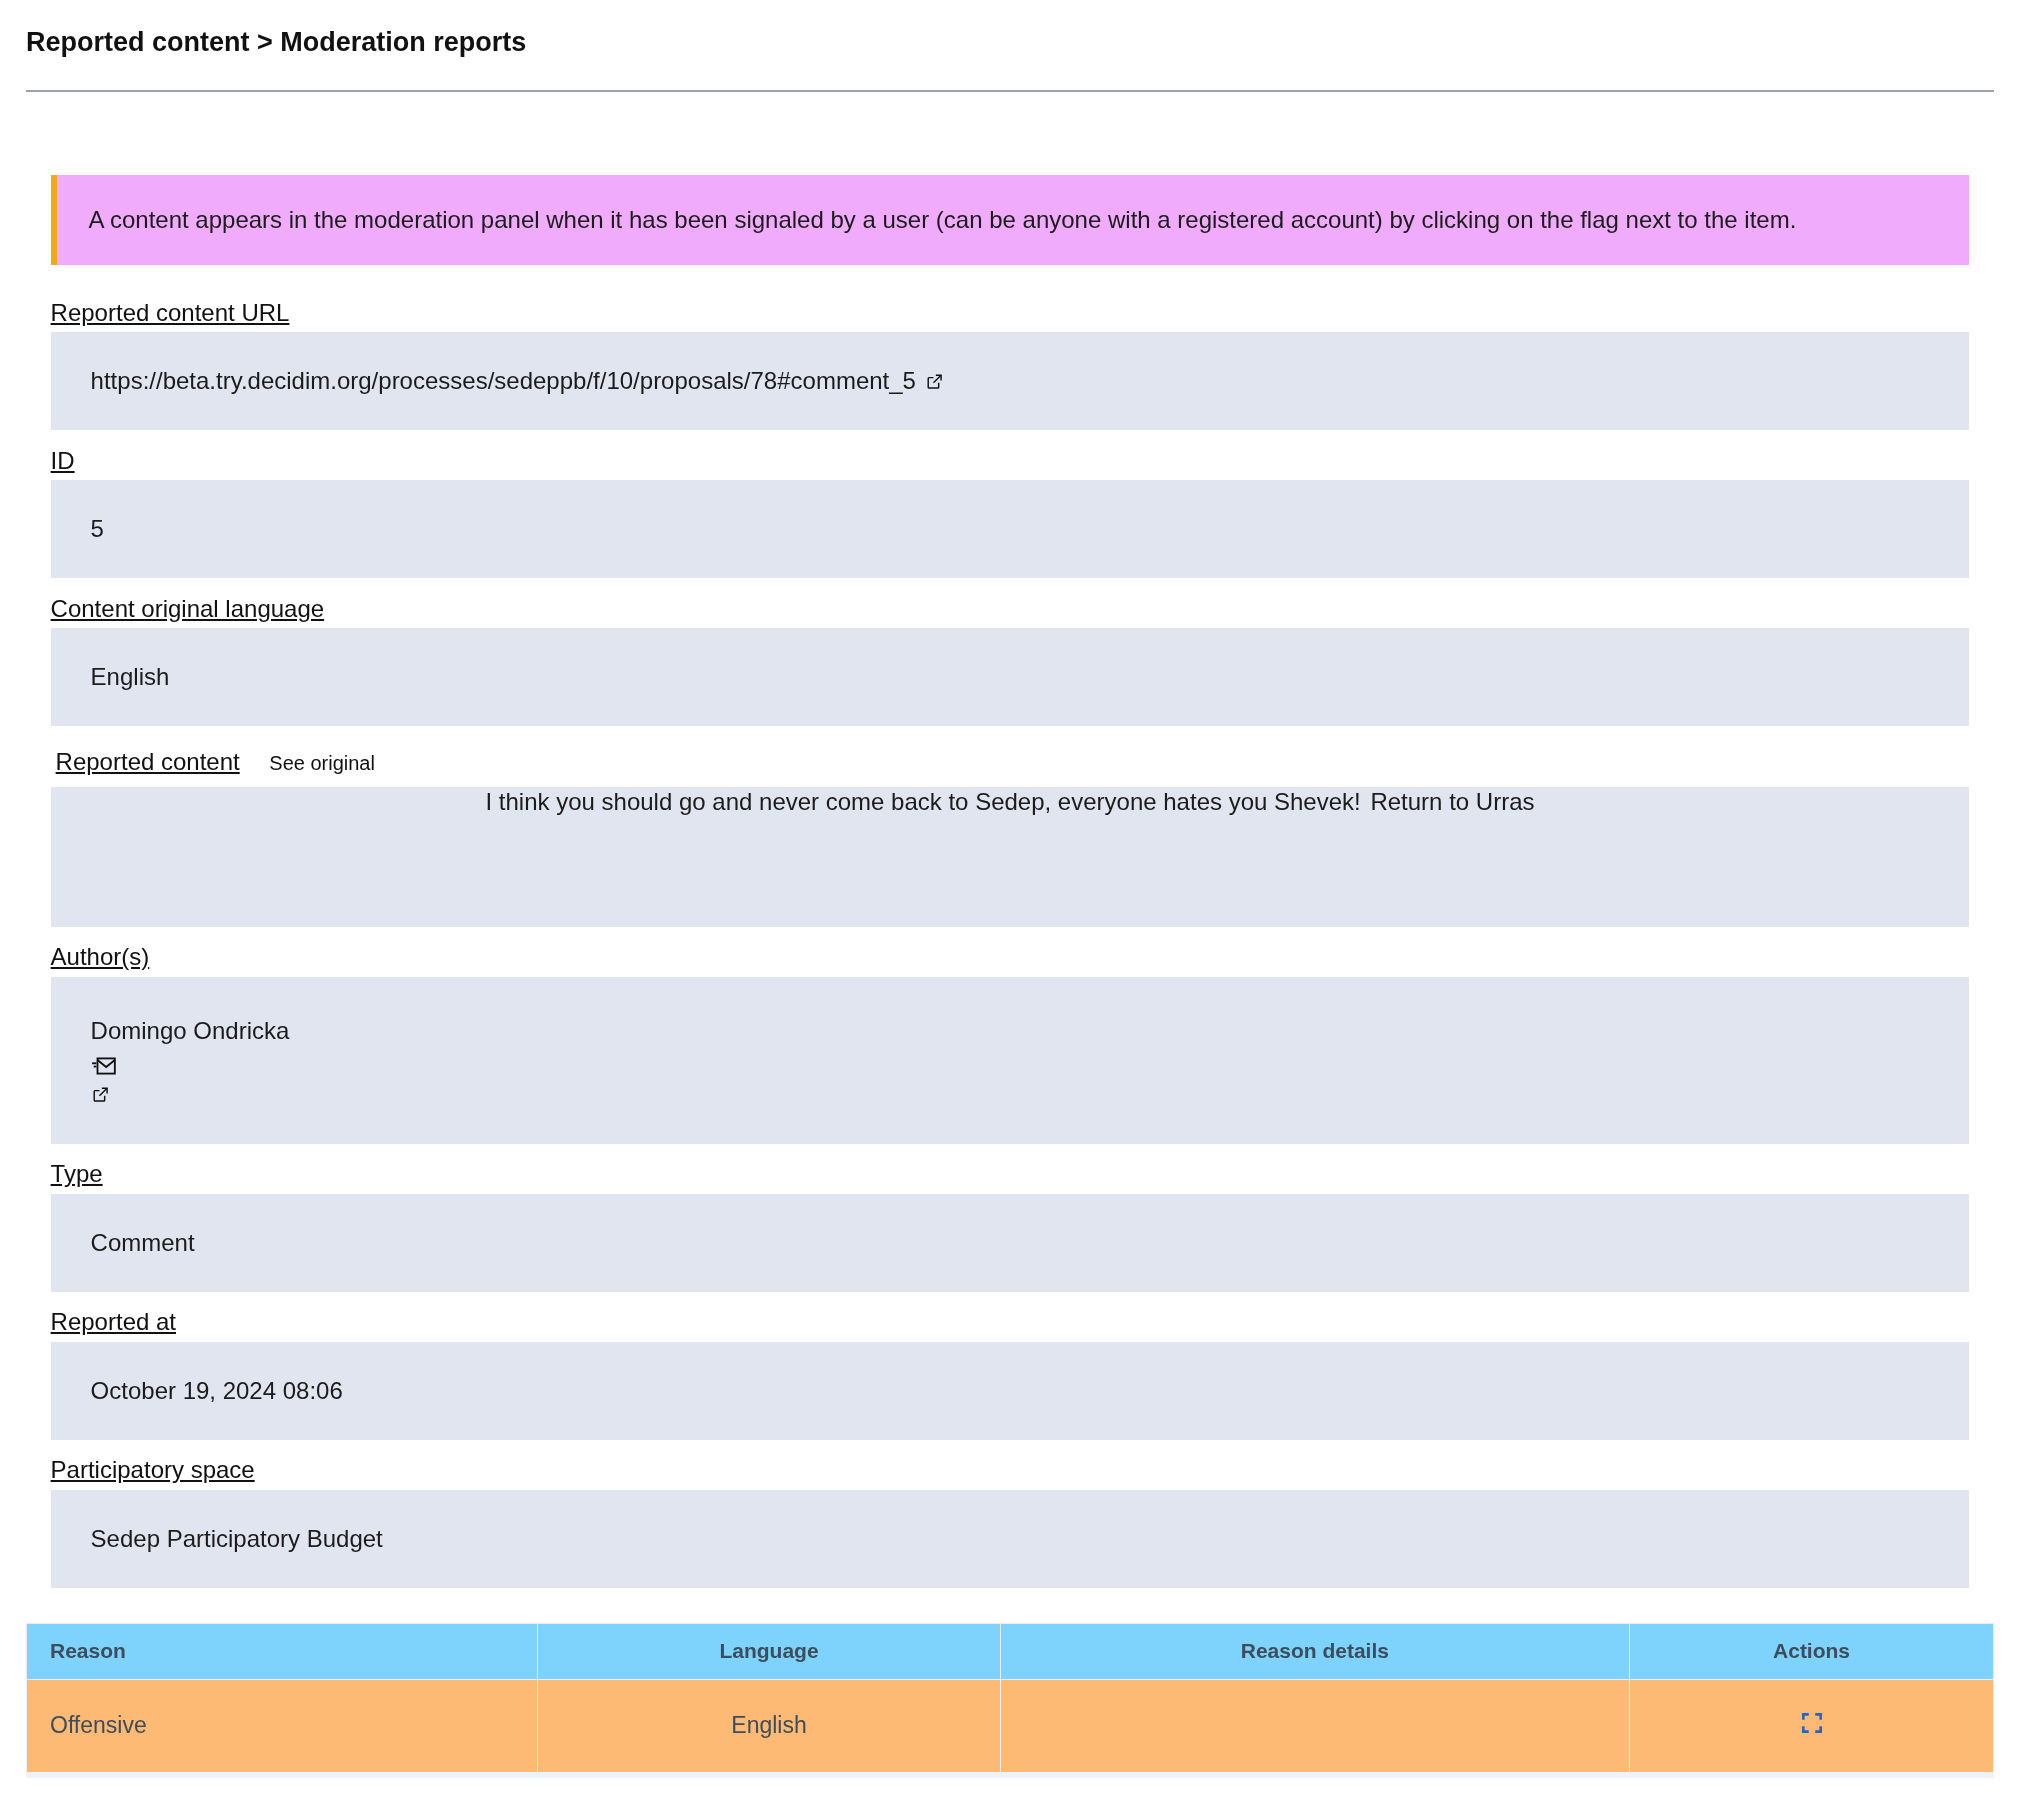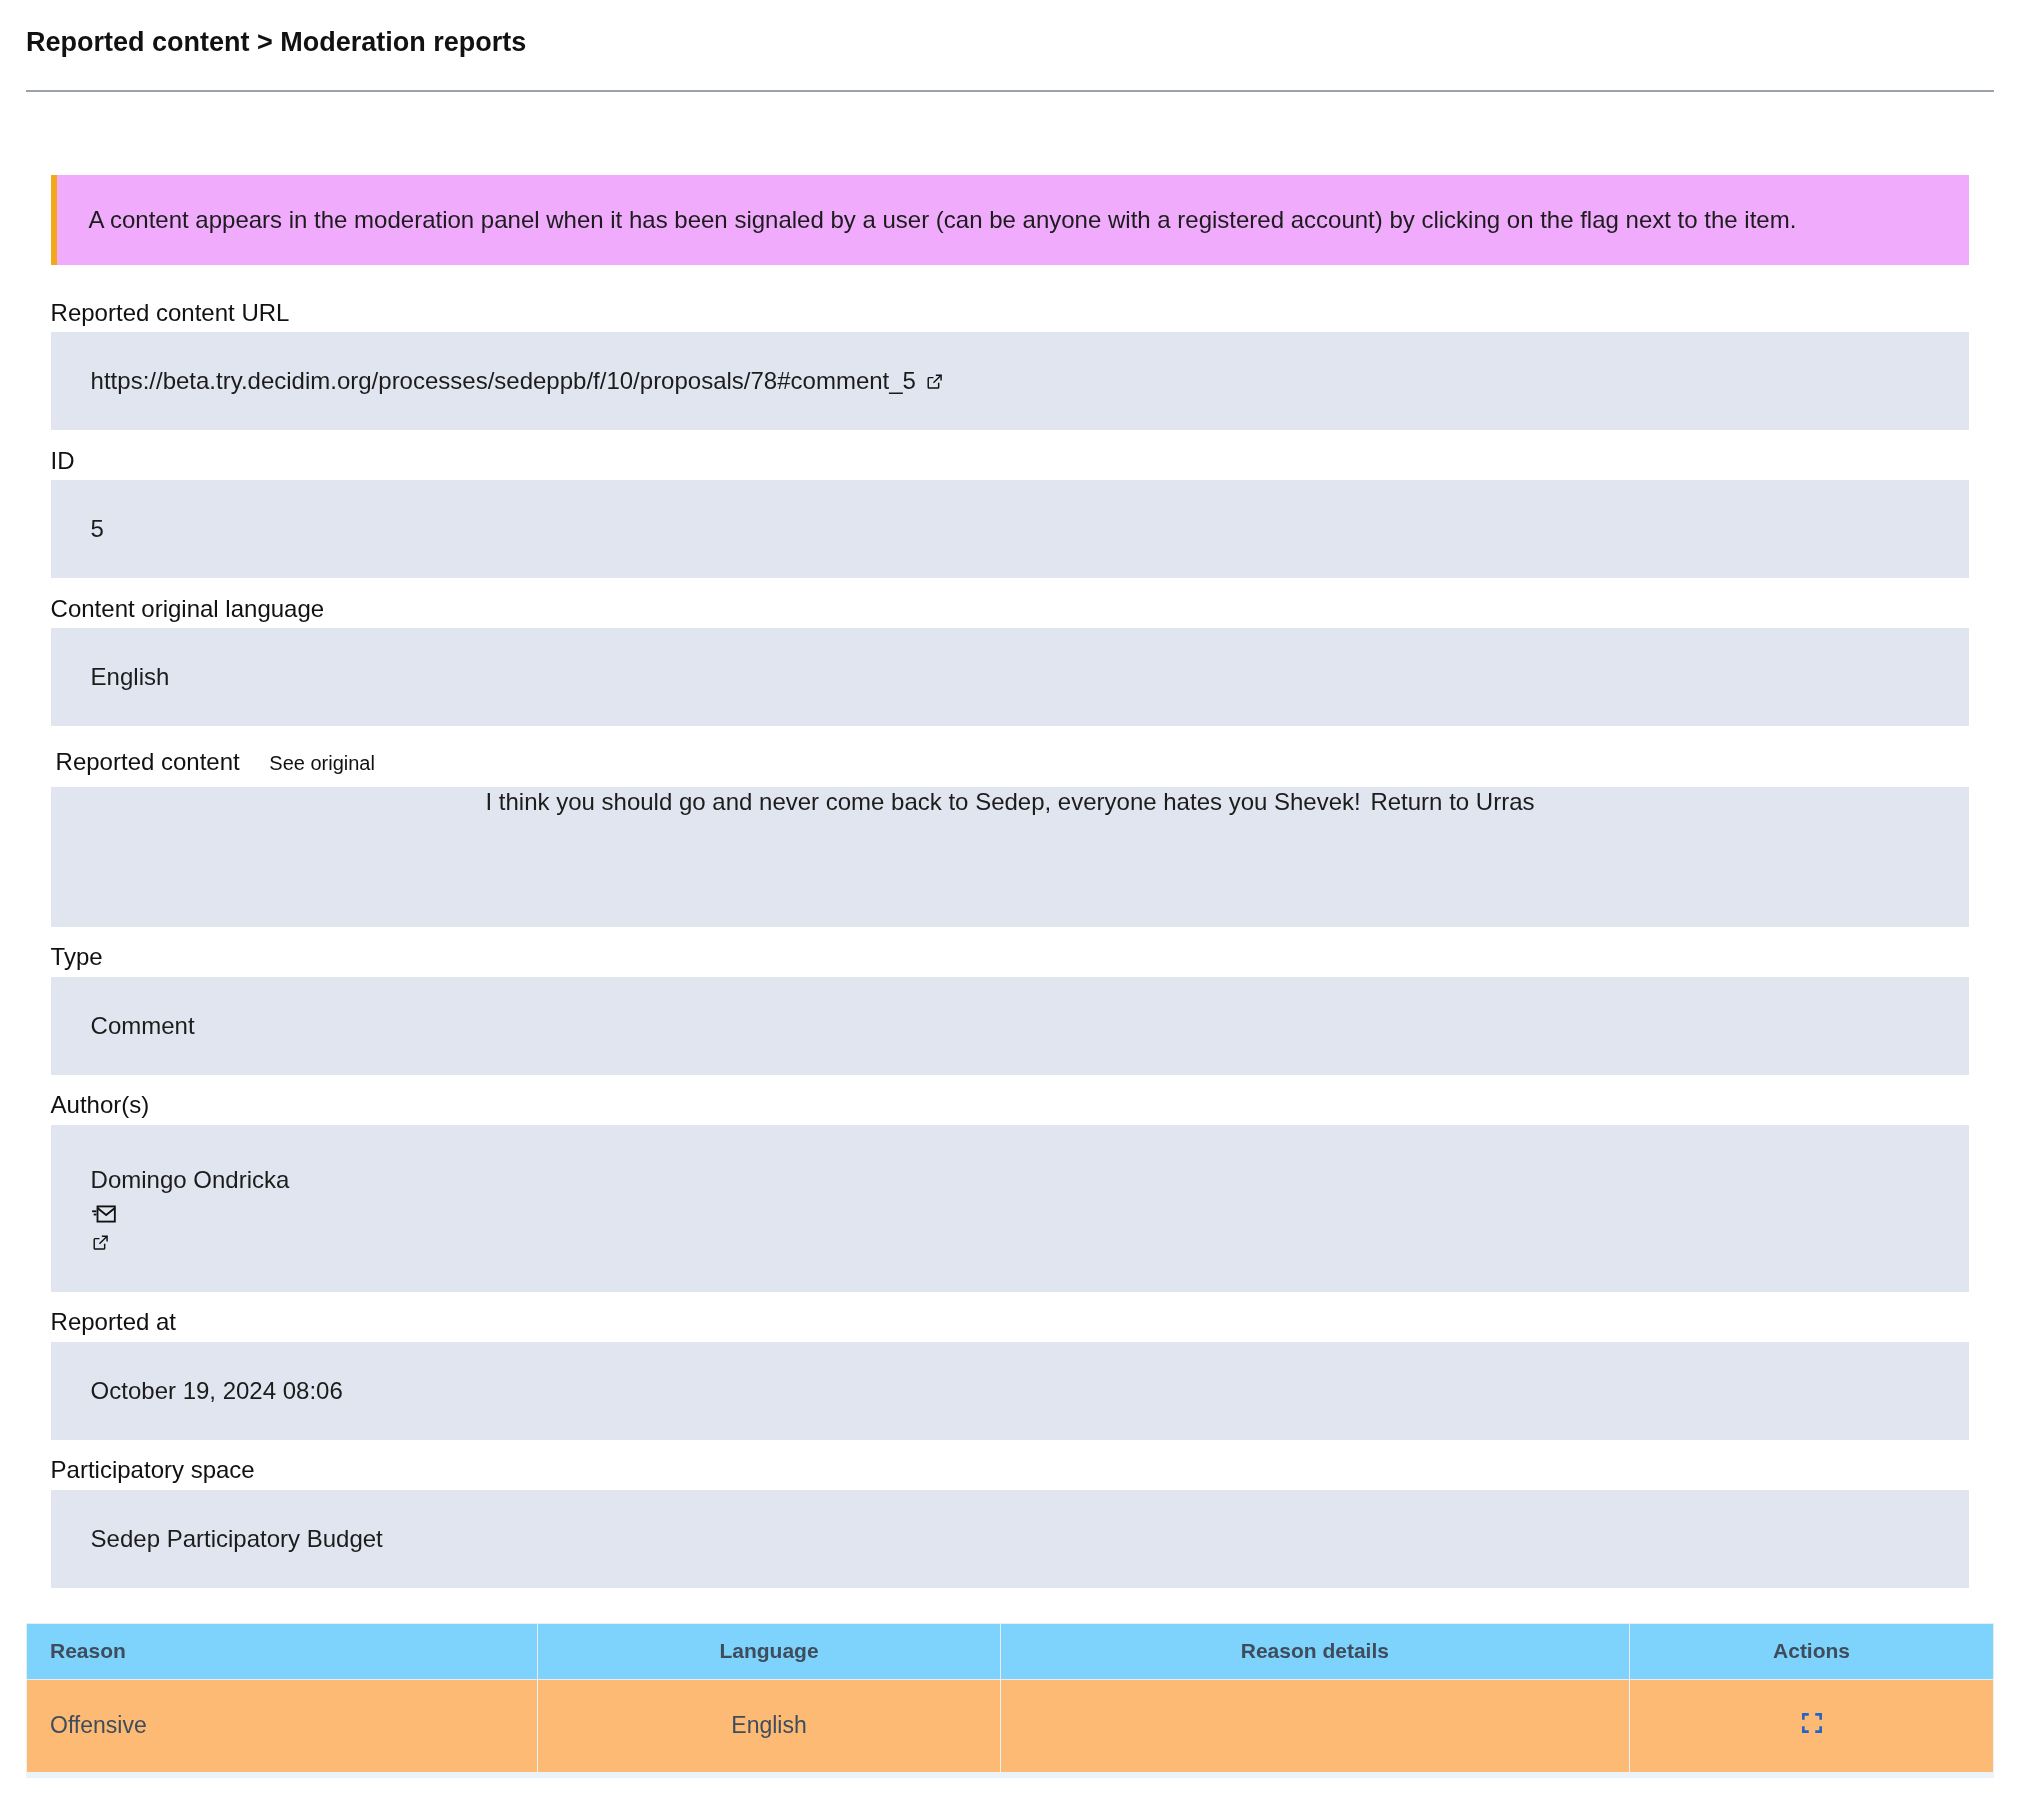--- a/index.html
+++ b/index.html
@@ -38,20 +38,21 @@
     line-height: 38px;
     color: #1c1c1c;
   }
   .callout p { margin: 0; }
 
   .field-label {
     margin: 17.6px 0 7px 0;
     font-size: 24px;
     line-height: 25.5px;
     color: #111111;
+    text-decoration: underline;
   }
   .label-row { display: flex; align-items: baseline; margin: 17.6px 0 7px 0; }
   .label-row .field-label { margin: 5px; }
   .see-original {
     font-size: 20px;
     margin-left: 24.6px;
     color: #111111;
     text-decoration: none;
     cursor: pointer;
   }
@@ -179,27 +180,20 @@
     </div>
 
     <div>
       <div class="label-row">
         <div class="field-label">Reported content</div>
         <a class="see-original">See original</a>
       </div>
       <div class="field-box multiline">
         <div>I think you should go and never come back to Sedep, everyone hates you Shevek!</div>
         <div>Return to Urras</div>
-      </div>
-    </div>
-
-    <div>
-      <div class="field-label">Type</div>
-      <div class="field-box">
-        <span>Comment</span>
       </div>
     </div>
 
     <div>
       <div class="field-label">Author(s)</div>
       <div class="field-box author">
         <div>Domingo Ondricka</div>
         <a class="icon-link">
           <span>
             <svg width="26" height="26" viewBox="0 0 24 24" fill="none" stroke="#111111" stroke-width="1.7">
@@ -212,20 +206,27 @@
         </a>
         <a class="icon-link">
           <span>
             <svg width="19.3" height="19.3" viewBox="0 0 24 24" fill="none" stroke="#111111" stroke-width="1.8">
               <path d="M17 13.5V19a1 1 0 0 1-1 1H5a1 1 0 0 1-1-1V8a1 1 0 0 1 1-1h5.5"></path>
               <path d="M13.5 4H20v6.5"></path>
               <path d="M20 4L10.5 13.5"></path>
             </svg>
           </span>
         </a>
+      </div>
+    </div>
+
+    <div>
+      <div class="field-label">Type</div>
+      <div class="field-box">
+        <span>Comment</span>
       </div>
     </div>
 
     <div>
       <div class="field-label">Reported at</div>
       <div class="field-box">
         <span>October 19, 2024 08:06</span>
       </div>
     </div>
 

